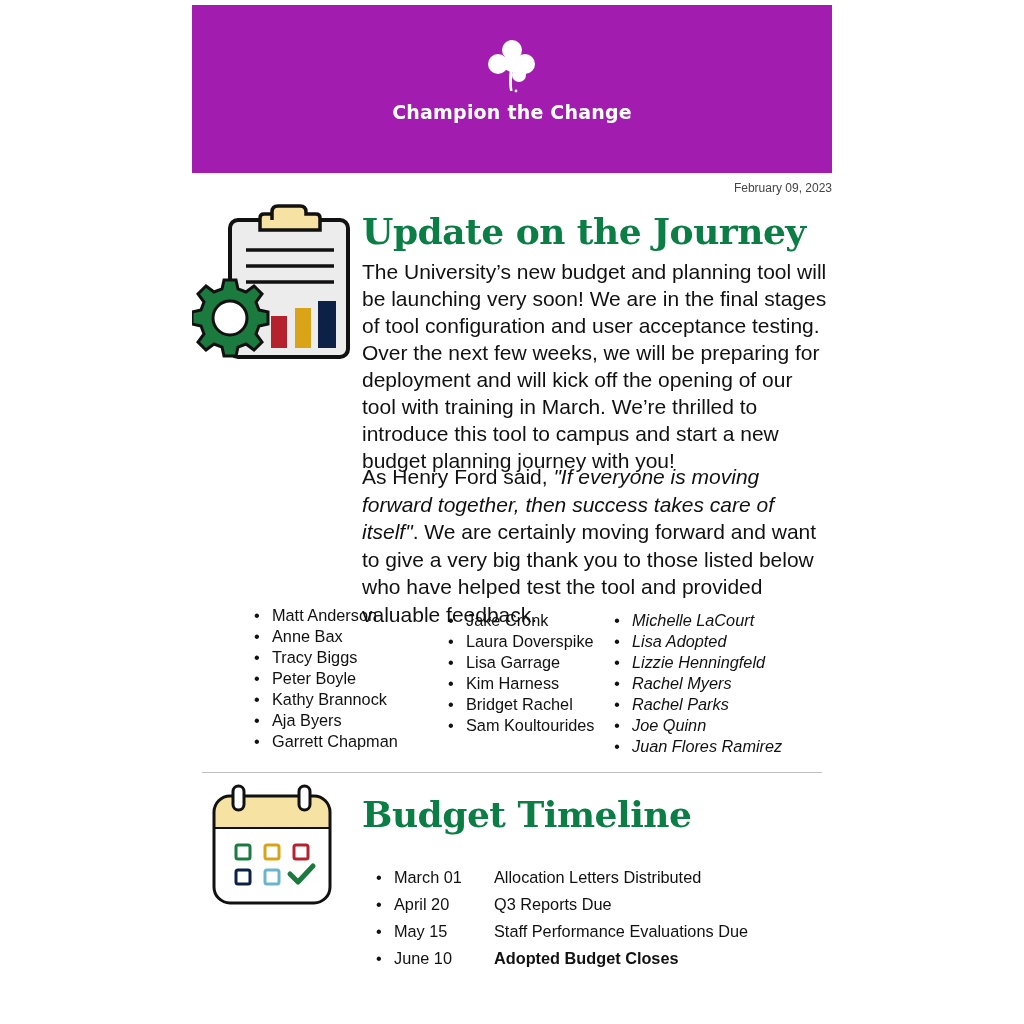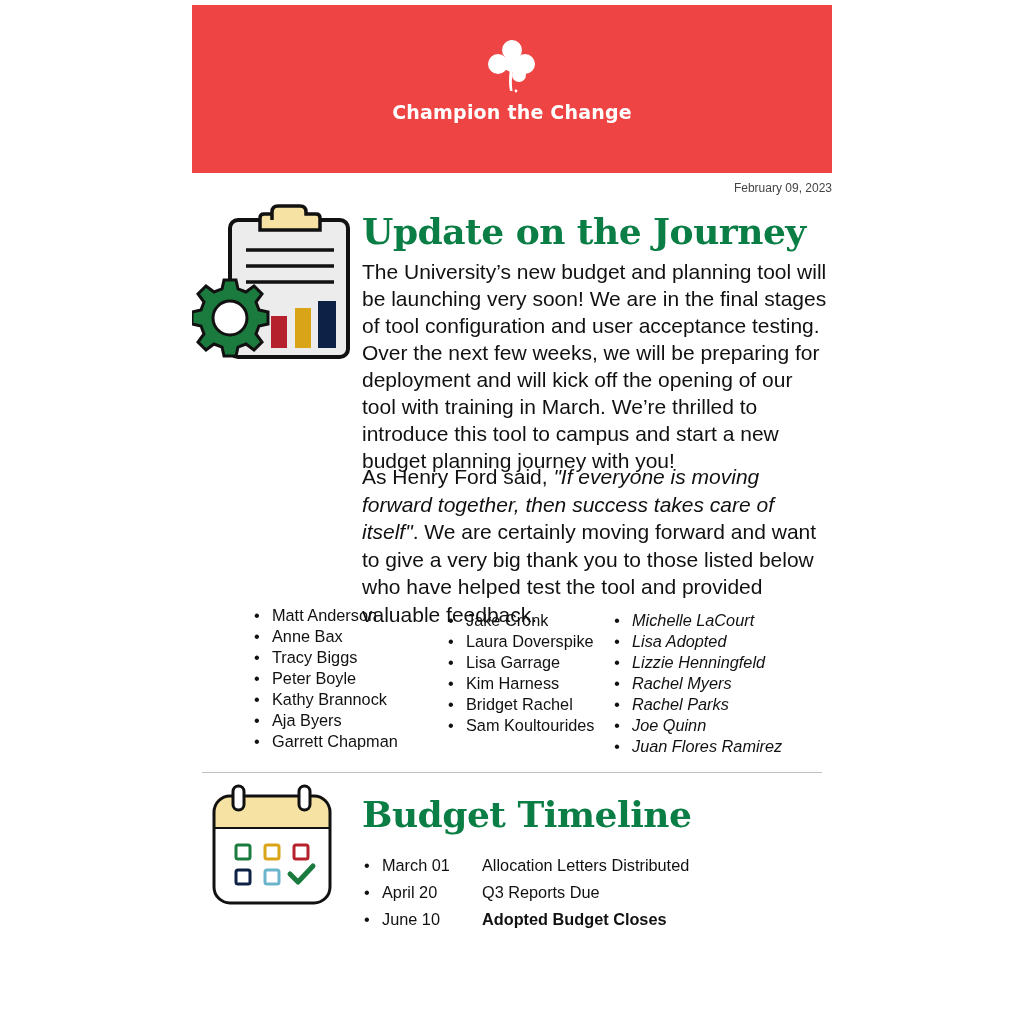--- a/index.html
+++ b/index.html
@@ -1,37 +1,37 @@
 <!DOCTYPE html>
 <html><head>
   <meta charset="utf-8">
   <style>
     html, body { margin:0; padding:0; background:#ffffff; }
     body { width:1024px; height:1024px; position:relative; overflow:hidden; font-family:"Liberation Sans", sans-serif; color:#111; }
-    .banner { position:absolute; left:192px; top:5px; width:640px; height:168px; background:#ef4444; }
+    .banner { position:absolute; left:192px; top:5px; width:640px; height:168px; background:#a21caf; }
     .shamrock { position:absolute; left:294px; top:32px; width:52px; height:56px; }
     .banner-title { position:absolute; left:0; right:0; top:96px; text-align:center; color:#fff; font-family:"DejaVu Sans", sans-serif; font-weight:bold; font-size:19px; letter-spacing:0.2px; }
     .date { position:absolute; right:192px; top:181px; font-size:12px; color:#444; }
     .icon-clipboard { position:absolute; left:192px; top:200px; width:162px; height:165px; }
     .icon-calendar { position:absolute; left:210px; top:782px; width:125px; height:125px; }
     .h2 { position:absolute; left:362px; font-family:"DejaVu Serif", "Liberation Serif", serif; font-weight:bold; color:#0a7e45; font-size:36px; letter-spacing:-0.5px; }
     .h2.one { top:210px; }
     .h2.two { top:793px; }
     .para { position:absolute; left:362px; width:465px; font-size:21px; line-height:27px; color:#111; }
     .para.p1 { top:258px; }
     .para.p2 { top:463px; line-height:27.6px; }
     .para em { font-style:italic; }
     ul.names { position:absolute; margin:0; padding:0 0 0 20px; list-style:none; font-size:16.3px; line-height:21px; }
     ul.names li { position:relative; padding-left:16px; }
     ul.names li::before { content:"\2022"; position:absolute; left:-2px; top:0; }
     .col1 { left:236px; top:605px; }
     .col2 { left:430px; top:610px; }
     .col3 { left:596px; top:610px;font-style:italic; }
     .divider { position:absolute; left:202px; top:772px; width:620px; height:1px; background:#bfbfbf; }
-    ul.timeline { position:absolute; left:362px; top:852px; margin:0; padding:0; list-style:none; font-size:16.3px; line-height:27px; }
+    ul.timeline { position:absolute; left:362px; top:852px; margin:12px; padding:0; list-style:none; font-size:16.3px; line-height:27px; }
     ul.timeline li { position:relative; padding-left:20px; white-space:nowrap; }
     ul.timeline li::before { content:"\2022"; position:absolute; left:2px; top:0; }
     .t-date { display:inline-block; width:100px; }
     .t-event.bold { font-weight:bold; }
   </style>
 </head>
 <body>
 
 <div class="banner">
   <svg class="shamrock" viewBox="0 0 52 56">
@@ -114,14 +114,15 @@
   <rect x="26" y="88" width="14" height="14" rx="2" fill="none" stroke="#0d2147" stroke-width="3"></rect>
   <rect x="55" y="88" width="14" height="14" rx="2" fill="none" stroke="#6bb5cc" stroke-width="3"></rect>
   <path d="M80 92 L88 100 L103 84" fill="none" stroke="#1b7a3e" stroke-width="5" stroke-linecap="round" stroke-linejoin="round"></path>
 </svg>
 
 <div class="h2 two">Budget Timeline</div>
 
 <ul class="timeline">
   <li><span class="t-date">March 01</span><span class="t-event">Allocation Letters Distributed</span></li>
   <li><span class="t-date">April 20</span><span class="t-event">Q3 Reports Due</span></li>
+  <li><span class="t-date">May 15</span><span class="t-event">Staff Performance Evaluations Due</span></li>
   <li><span class="t-date">June 10</span><span class="t-event bold">Adopted Budget Closes</span></li>
 </ul>
 
 </body></html>

